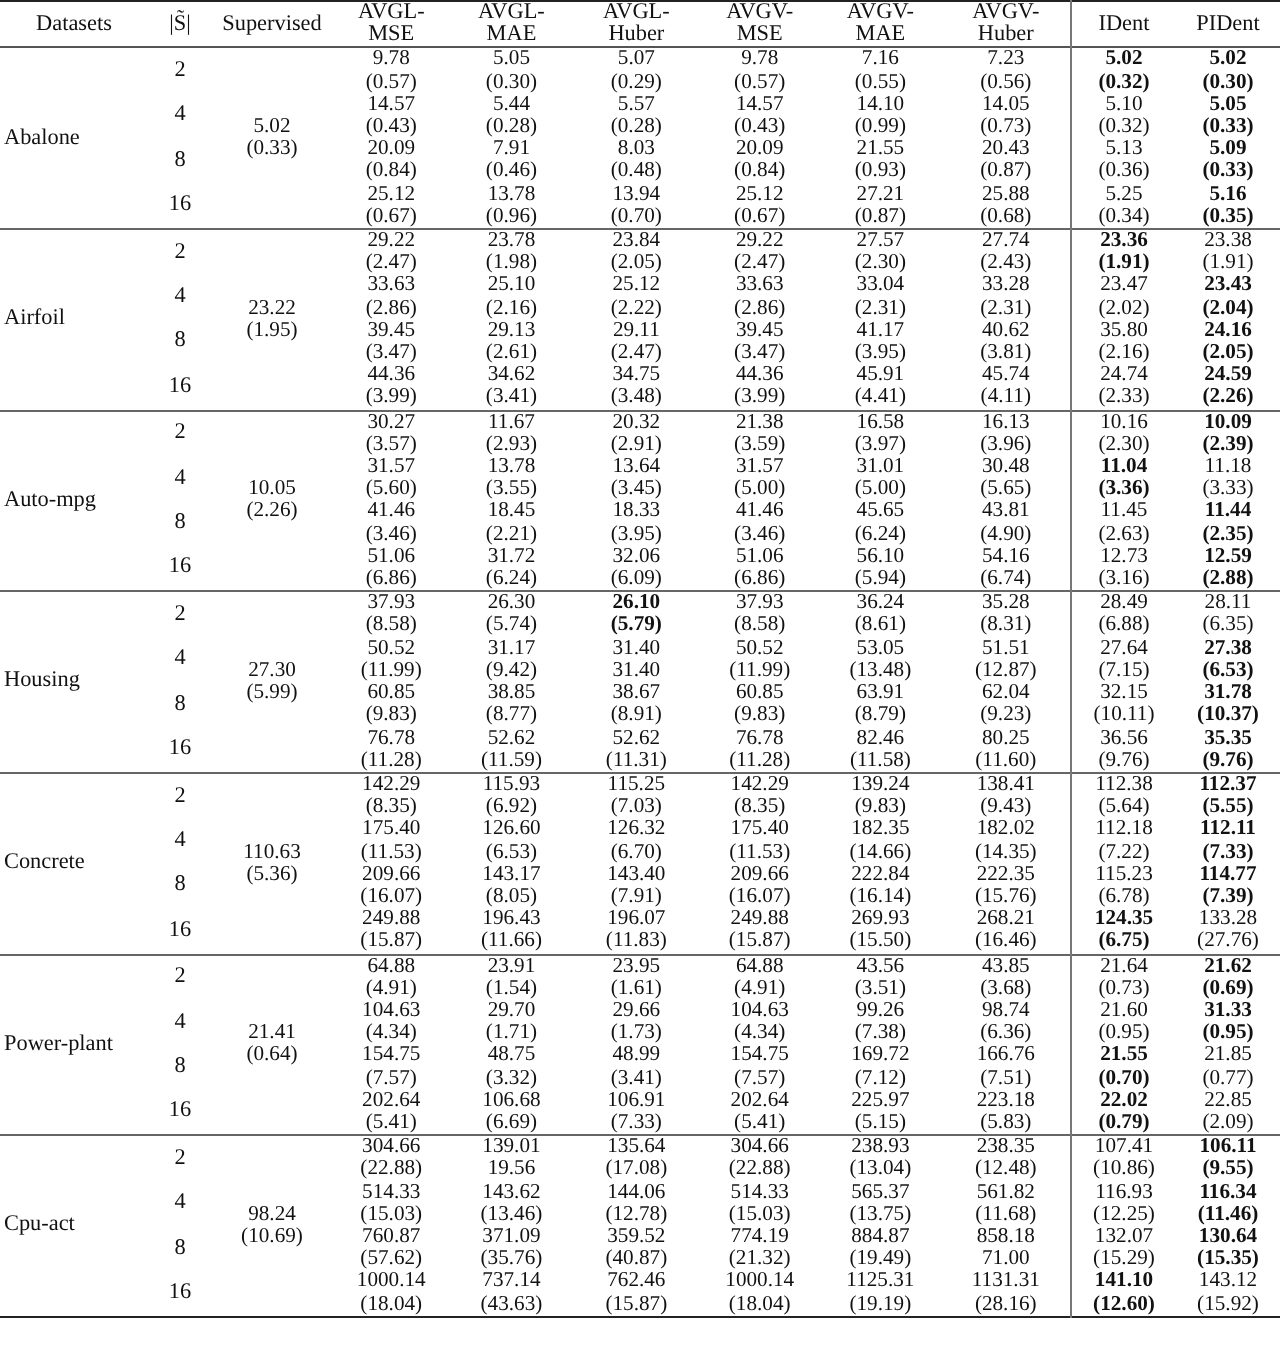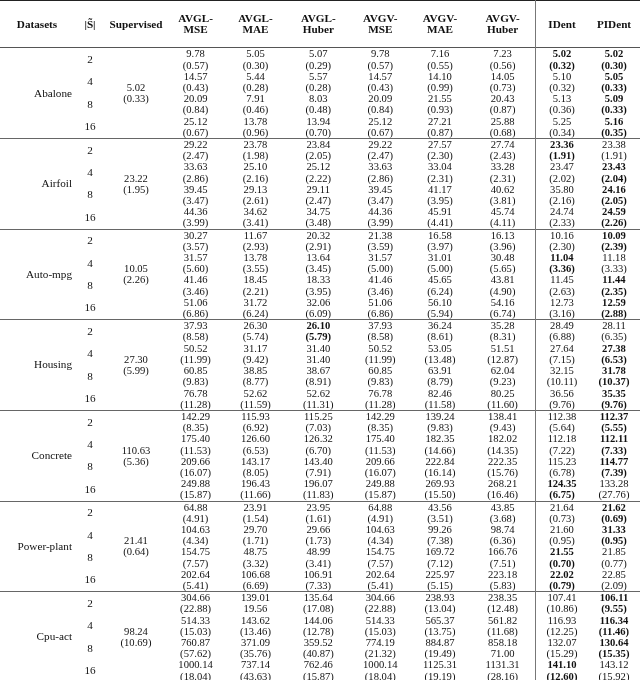--- a/index.html
+++ b/index.html
@@ -1,26 +1,26 @@
 <!DOCTYPE html>
 <html><head>
   <meta charset="utf-8">
   <style>
     html, body { margin: 0; padding: 0; background: #ffffff; }
     body { width: 640px; height: 680px; overflow: hidden; font-family: "Liberation Serif", "DejaVu Serif", serif; color: #111; }
     table { border-collapse: collapse; width: 640px; font-size: 10.6px; line-height: 11.2px; }
-    th { font-weight: bold; font-size: 11.2px; height: 22px; text-align: center; padding: 12px 2px; }
+    th { font-weight: normal; font-size: 11.2px; height: 22px; text-align: center; padding: 0 2px; }
     td { text-align: center; padding: 0 2px; white-space: nowrap; }
     thead tr { border-top: 1.6px solid #222; border-bottom: 1.2px solid #555; }
     tbody.group { border-top: 1.2px solid #666; }
     tbody.group:first-of-type { border-top: none; }
     tbody.group:last-of-type { border-bottom: 1.8px solid #222; }
     .sep { border-left: 1.2px solid #777; margin-top: 21px; }
     .b { font-weight: bold; }
-    .ds { text-align: right; font-size: 11.2px; }
+    .ds { text-align: left; font-size: 11.2px; }
     .sz { font-size: 11.2px; }
   </style>
 </head>
 <body>
 
 <table>
   <thead>
     <tr>
       <th style="width:70px">Datasets</th>
       <th style="width:28px">|S̃|</th>

